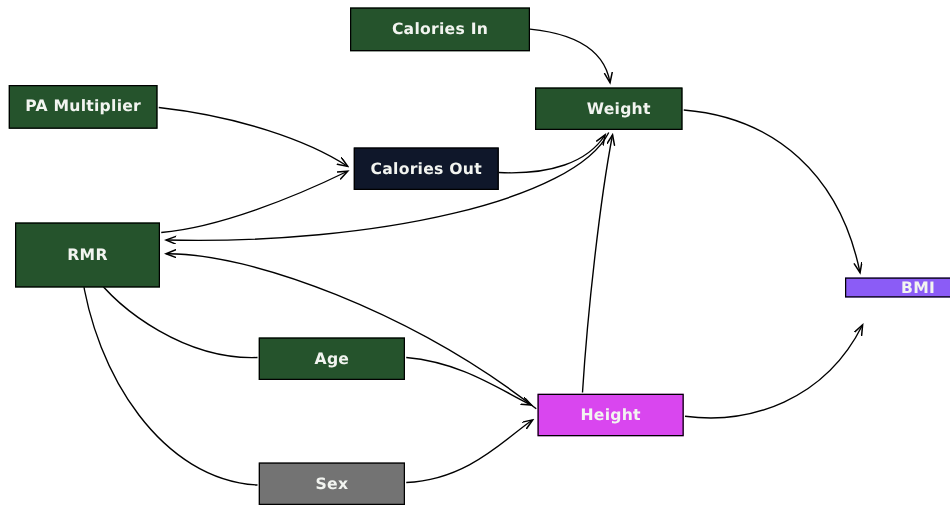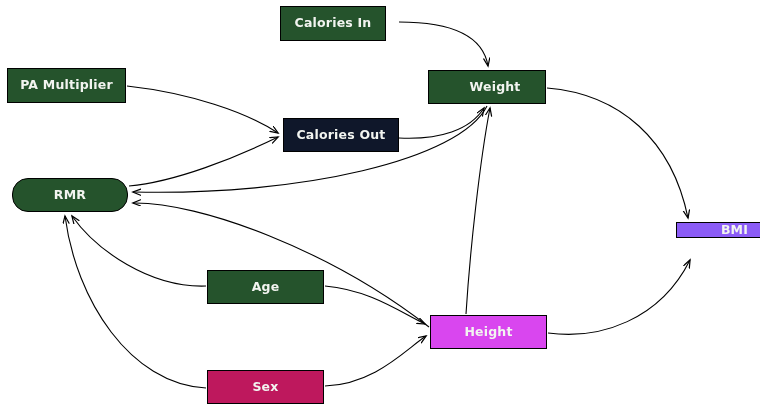--- a/index.html
+++ b/index.html
@@ -68,42 +68,42 @@
         <path class="edge-path" d="M 547,88 C 620,94 672,140 688,218" marker-end="url(#arrowhead)"></path>
         <path class="edge-path" d="M 548,333 C 600,340 660,320 690,260" marker-end="url(#arrowhead)"></path>
         <path class="edge-path" d="M 206,286 C 150,288 96,250 72,216" marker-end="url(#arrowhead)"></path>
         <path class="edge-path" d="M 325,286 C 370,290 400,312 425,324" marker-end="url(#arrowhead)"></path>
         <path class="edge-path" d="M 206,388 C 130,384 76,300 65,216" marker-end="url(#arrowhead)"></path>
         <path class="edge-path" d="M 325,386 C 375,384 405,350 426,336" marker-end="url(#arrowhead)"></path>
       </g>
   </svg>
 
   <div id="nodes-group">
-      <div class="node" style="left: 280px; top: 6px; width: 106px; height: 35px; background: rgb(37, 83, 44); border-color: rgb(0, 0, 0); color: rgb(242, 244, 240); align-items: center;">
+      <div class="node" style="left: 280px; top: 6px; width: 144px; height: 35px; background: rgb(37, 83, 44); border-color: rgb(0, 0, 0); color: rgb(242, 244, 240); align-items: center;">
         <span>Calories In</span>
       </div>
       <div class="node" style="left: 7px; top: 68px; width: 119px; height: 35px; background: rgb(37, 83, 44); border-color: rgb(0, 0, 0); color: rgb(242, 244, 240);">
         <span>PA Multiplier</span>
       </div>
       <div class="node" style="left: 428px; top: 70px; width: 118px; height: 34px; background: rgb(37, 83, 44); border-color: rgb(0, 0, 0); color: rgb(242, 244, 240); padding-left: 16px;">
         <span>Weight</span>
       </div>
       <div class="node" style="left: 283px; top: 118px; width: 116px; height: 34px; background: #0f172a; border-color: rgb(0, 0, 0); color: rgb(242, 244, 240);">
         <span>Calories Out</span>
       </div>
-      <div class="node" style="left: 12px; top: 178px; width: 116px; height: 34px; background: rgb(37, 83, 44); border-color: rgb(0, 0, 0); color: rgb(242, 244, 240); border-radius: 16px;">
+      <div class="node" style="left: 12px; top: 178px; width: 116px; height: 52px; background: rgb(37, 83, 44); border-color: rgb(0, 0, 0); color: rgb(242, 244, 240);">
         <span>RMR</span>
       </div>
       <div class="node" style="left: 636px; top: 222px; width: 117px; height: 16px; background: #8b5cf6; border-color: rgb(0, 0, 0); color: rgb(242, 244, 240); margin-left: 40px;">
         <span>BMI</span>
       </div>
       <div class="node" style="left: 207px; top: 270px; width: 117px; height: 34px; background: rgb(37, 83, 44); border-color: rgb(0, 0, 0); color: rgb(242, 244, 240);">
         <span>Age</span>
       </div>
       <div class="node" style="left: 430px; top: 315px; width: 117px; height: 34px; background: #d946ef; border-color: rgb(0, 0, 0); color: rgb(242, 244, 240);">
         <span>Height</span>
       </div>
-      <div class="node" style="left: 207px; top: 370px; width: 117px; height: 34px; background: #be185d; border-color: rgb(0, 0, 0); color: rgb(242, 244, 240);">
+      <div class="node" style="left: 207px; top: 370px; width: 117px; height: 34px; background: #737373; border-color: rgb(0, 0, 0); color: rgb(242, 244, 240);">
         <span>Sex</span>
       </div>
     </div>
 
 </div>
 
 </body></html>

